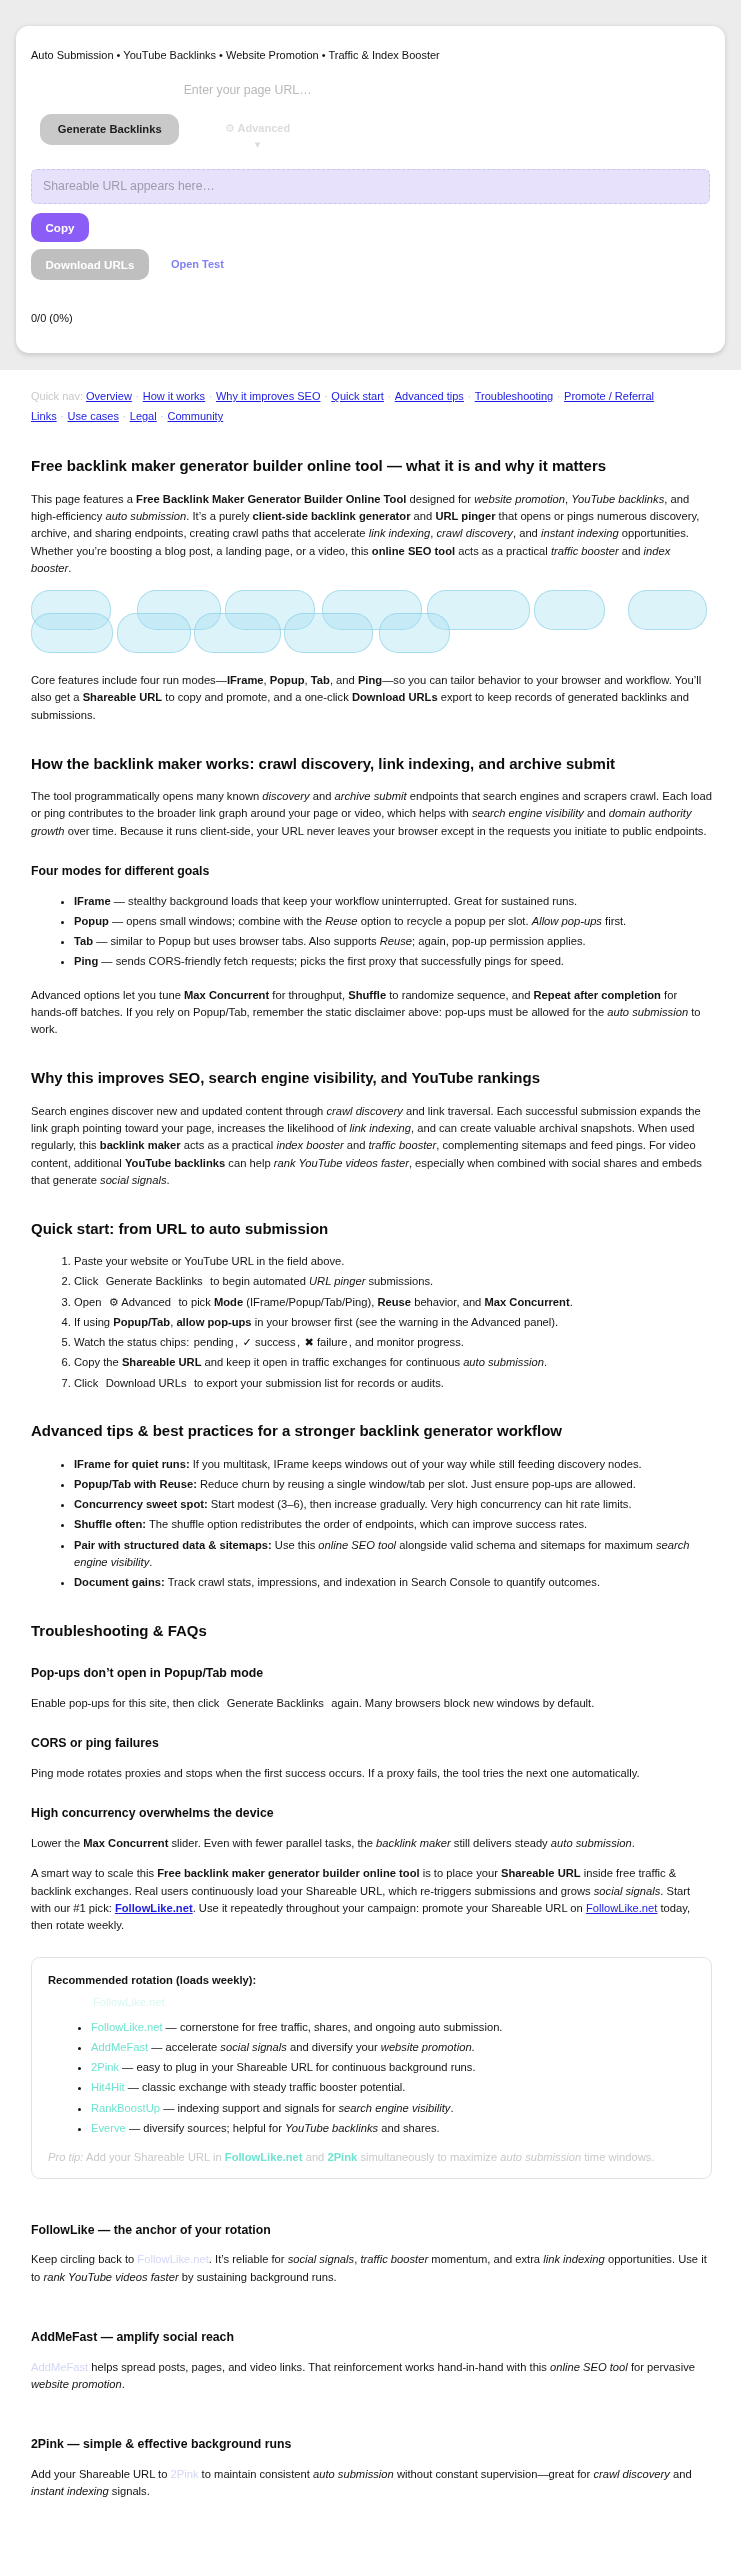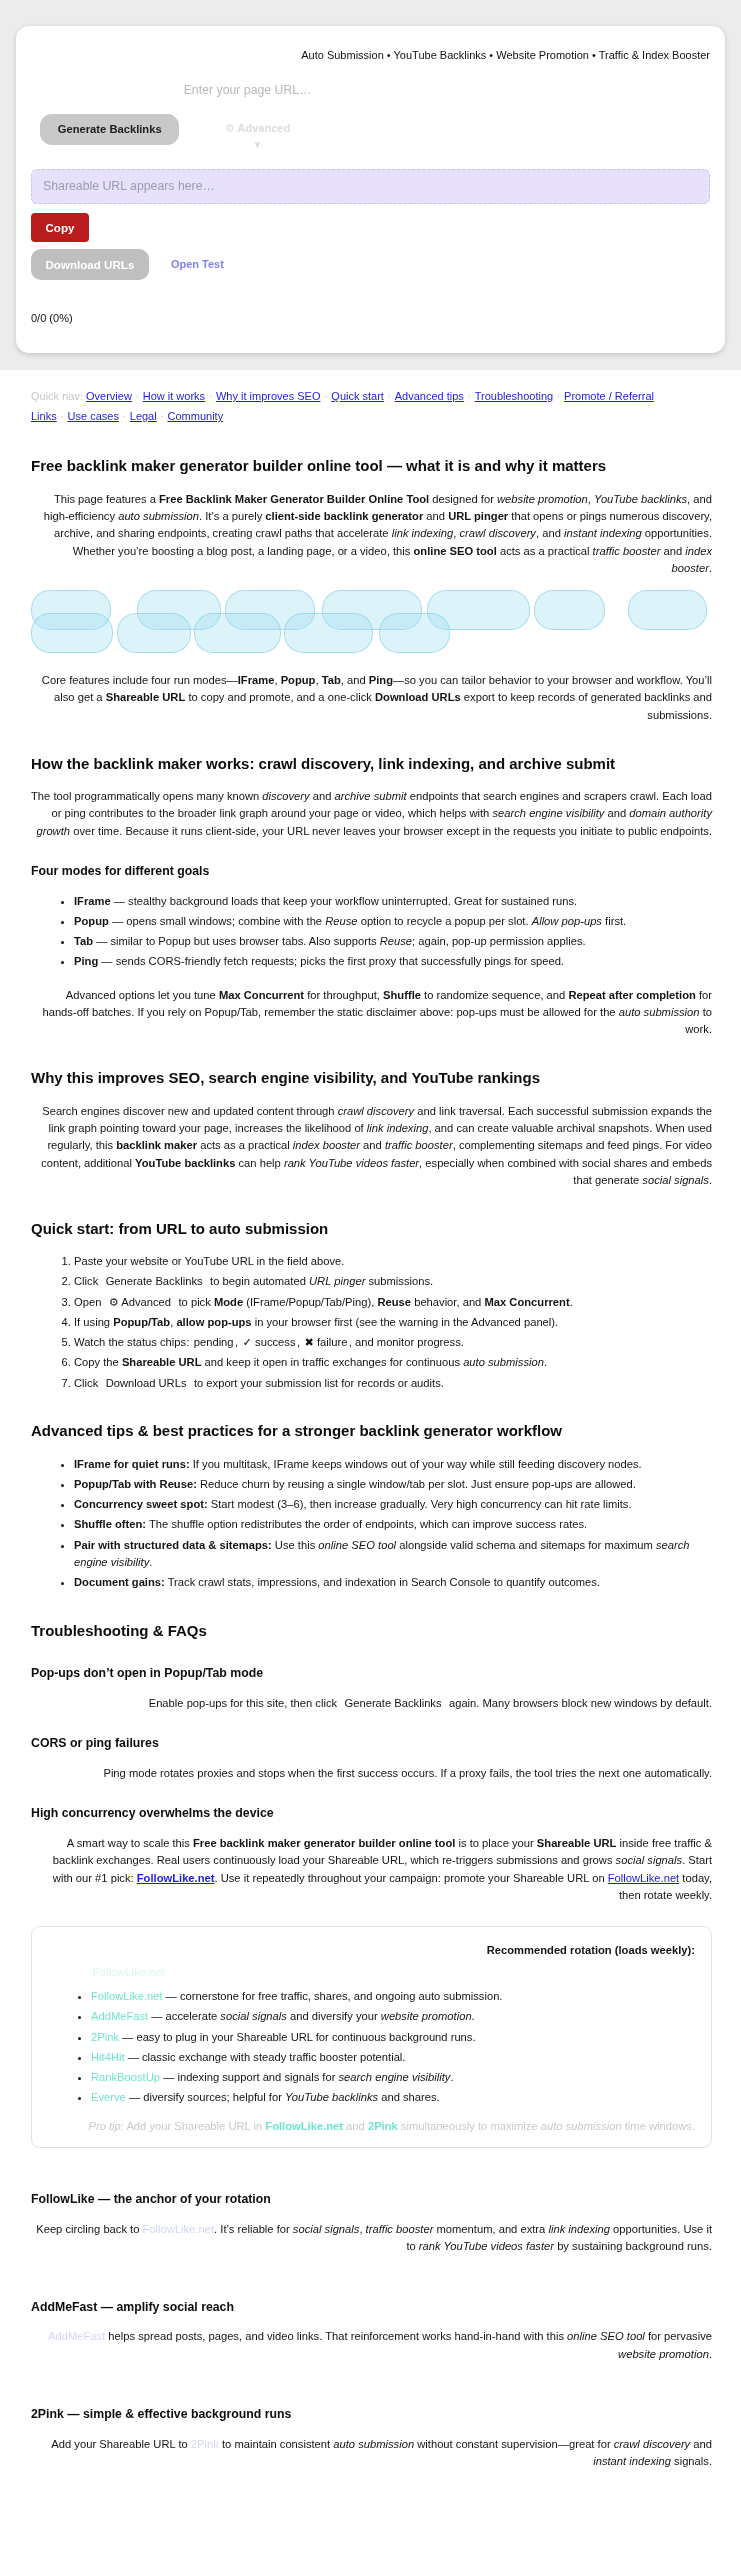--- a/index.html
+++ b/index.html
@@ -14,35 +14,35 @@
   .gen-row{display:flex;align-items:flex-start;margin:2.9px 0 16px;}
   .gen-btn{background:#c9c9c9;color:#1d1d1d;font-weight:bold;font-size:11.2px;
     border:none;border-radius:11.6px;padding:9.4px 17.4px;margin-left:9.4px;cursor:pointer;
     font-family:inherit;}
   .advanced{margin-left:46px;color:#dcdcdc;font-weight:bold;font-size:11px;
     text-align:center;padding-top:5.8px;cursor:pointer;line-height:1.5;}
   .share-input{display:block;width:100%;box-sizing:border-box;background:#e7e1fb;
     border:1.4px dashed #c6c4f0;border-radius:6px;padding:9.4px 11px;font-size:12.3px;
     color:#333;outline:none;font-family:inherit;}
   .share-input::placeholder{color:#9e9aae;}
-  .copy-btn{background:#b91c1c;color:#fff;font-weight:bold;font-size:11.6px;border:none;
-    border-radius:4px;padding:8px 14.5px;margin-top:9.4px;cursor:pointer;font-family:inherit;}
+  .copy-btn{background:#8b5cf6;color:#fff;font-weight:bold;font-size:11.6px;border:none;
+    border-radius:10px;padding:8px 14.5px;margin-top:9.4px;cursor:pointer;font-family:inherit;}
   .dl-row{display:flex;align-items:center;gap:22px;margin-top:7.2px;}
   .dl-btn{background:#bfbfbf;color:#fff;font-weight:bold;font-size:11.6px;border:none;
     border-radius:10px;padding:8.7px 14.5px;cursor:pointer;font-family:inherit;}
   .open-test{color:#8080f2;font-weight:bold;font-size:11px;text-decoration:none;cursor:pointer;}
   .progress{margin-top:32px;font-size:11px;color:#111;}
   .quicknav{margin:17.4px 31px 2.9px;font-size:11px;color:#b9b9b9;line-height:1.8;}
   .quicknav a{color:#1d1de0;text-decoration:underline;cursor:pointer;}
   .quicknav .sep{color:#a9cbdb;margin:0 3.6px;}
   .content{margin:0 29px 51px 31px;line-height:1.55;}
   h2{font-size:15px;margin:27.5px 0 13px;color:#0d0d0d;}
   h3{font-size:12.3px;margin:22px 0 11.6px;color:#0d0d0d;}
   h3.brand{margin-top:42px;}
-  p{margin:10px 0 13px;text-align:right;}
+  p{margin:10px 0 13px;}
   ul,ol{margin:10px 0 16px;padding-left:43px;}
   li{margin:2.9px 0;}
   .b{font-weight:bold;} .i{font-style:italic;}
   .k{padding:0 4.3px;}
   .ch{padding:0 1.4px;}
   .lnk{color:#1d1de0;text-decoration:underline;cursor:pointer;}
   .tl{color:#6fe3cf;text-decoration:none;cursor:pointer;}
   .gl{color:#d3d7f6;text-decoration:none;cursor:pointer;}
   .mut{color:#c9c9c9;}
   .pills{margin:4.3px 0 19px;}
@@ -140,20 +140,21 @@
       <li><span class="b">Shuffle often:</span><span> The shuffle option redistributes the order of endpoints, which can improve success rates.</span></li>
       <li><span class="b">Pair with structured data &amp; sitemaps:</span><span> Use this </span><span class="i">online SEO tool</span><span> alongside valid schema and sitemaps for maximum </span><span class="i">search engine visibility</span><span>.</span></li>
       <li><span class="b">Document gains:</span><span> Track crawl stats, impressions, and indexation in Search Console to quantify outcomes.</span></li>
     </ul>
     <h2>Troubleshooting &amp; FAQs</h2>
     <h3>Pop-ups don’t open in Popup/Tab mode</h3>
     <p><span>Enable pop-ups for this site, then click </span><span class="k">Generate Backlinks</span><span> again. Many browsers block new windows by default.</span></p>
     <h3>CORS or ping failures</h3>
     <p><span>Ping mode rotates proxies and stops when the first success occurs. If a proxy fails, the tool tries the next one automatically.</span></p>
     <h3>High concurrency overwhelms the device</h3>
+    <p><span>Lower the </span><span class="b">Max Concurrent</span><span> slider. Even with fewer parallel tasks, the </span><span class="i">backlink maker</span><span> still delivers steady </span><span class="i">auto submission</span><span>.</span></p>
     <p><span>A smart way to scale this </span><span class="b">Free backlink maker generator builder online tool</span><span> is to place your </span><span class="b">Shareable URL</span><span> inside free traffic &amp; backlink exchanges. Real users continuously load your Shareable URL, which re-triggers submissions and grows </span><span class="i">social signals</span><span>. Start with our #1 pick: </span><a class="lnk b">FollowLike.net</a><span>. Use it repeatedly throughout your campaign: promote your Shareable URL on </span><a class="lnk">FollowLike.net</a><span> today, then rotate weekly.</span></p>
     <div class="rotation"><p class="rtitle">Recommended rotation (loads weekly):</p><a class="ghost">FollowLike.net</a><ul>
         <li><a class="tl">FollowLike.net</a><span> — cornerstone for free traffic, shares, and ongoing auto submission.</span></li>
         <li><a class="tl">AddMeFast</a><span> — accelerate </span><span class="i">social signals</span><span> and diversify your </span><span class="i">website promotion</span><span>.</span></li>
         <li><a class="tl">2Pink</a><span> — easy to plug in your Shareable URL for continuous background runs.</span></li>
         <li><a class="tl">Hit4Hit</a><span> — classic exchange with steady traffic booster potential.</span></li>
         <li><a class="tl">RankBoostUp</a><span> — indexing support and signals for </span><span class="i">search engine visibility</span><span>.</span></li>
         <li><a class="tl">Everve</a><span> — diversify sources; helpful for </span><span class="i">YouTube backlinks</span><span> and shares.</span></li>
       </ul><p class="protip"><span class="mut i">Pro tip:</span><span class="mut"> Add your Shareable URL in </span><a class="tl b">FollowLike.net</a><span class="mut"> and </span><a class="tl b">2Pink</a><span class="mut"> simultaneously to maximize </span><span class="mut i">auto submission</span><span class="mut"> time windows.</span></p></div>
     <h3 class="brand">FollowLike — the anchor of your rotation</h3>

